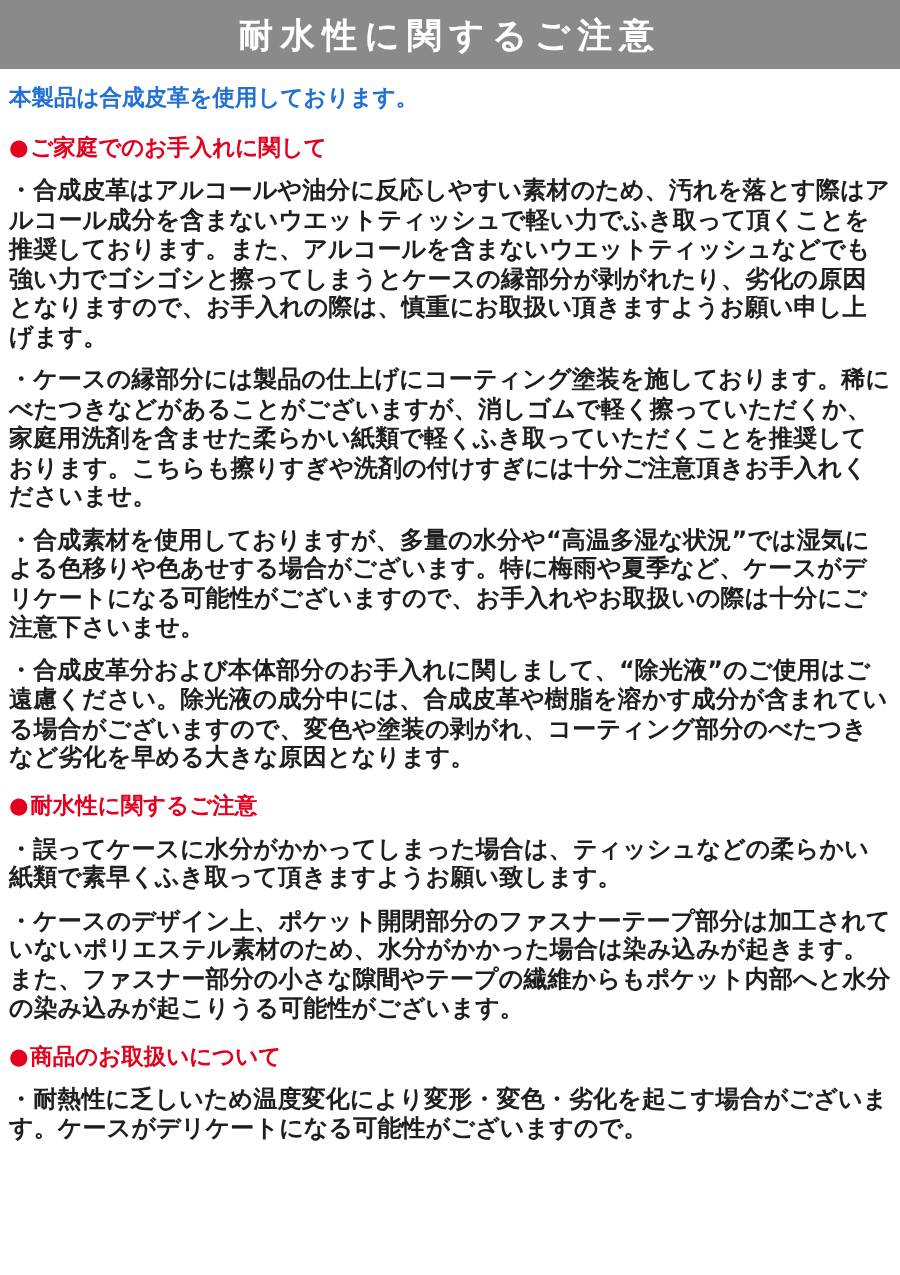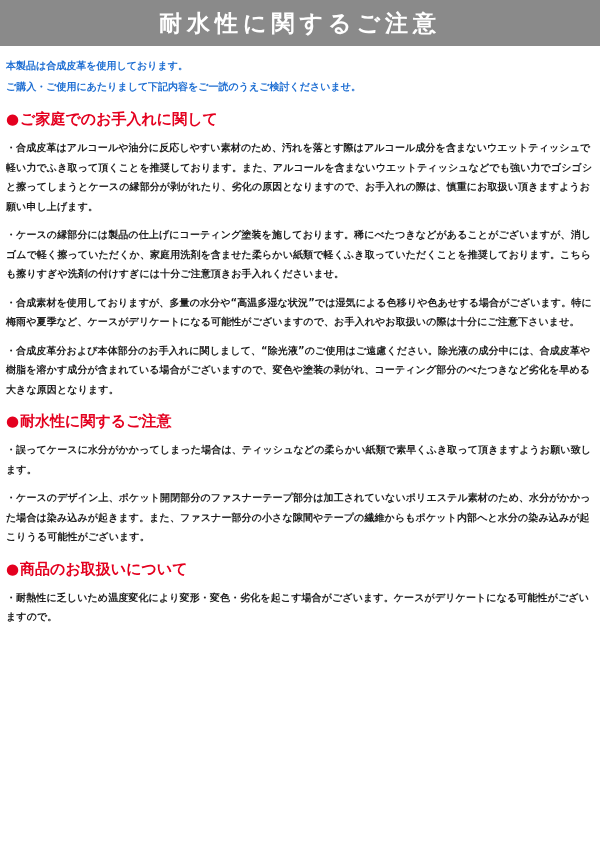--- a/index.html
+++ b/index.html
@@ -30,51 +30,51 @@
     font-size:23px;
     font-weight:bold;
     letter-spacing:5px;
     white-space:nowrap;
   }
   .content{
     padding:9px 6px 0 6px;
   }
   .intro{
     color:var(--intro-text);
-    font-size:10px;
+    font-size:15px;
     line-height:21px;
     margin:0 0 3px 0;
   }
   .section-heading{
     color:var(--heading-text);
     font-size:15px;
     font-weight:bold;
     line-height:19px;
     margin:13px 0 0 0;
   }
   .section-heading .bullet{
     margin-right:1px;
   }
   .body-para{
-    font-size:10px;
+    font-size:16px;
     line-height:19.5px;
     margin:9px 0 0 0;
     letter-spacing:0.1px;
     text-align:left;
   }
 </style>
 </head>
 <body>
 
 <header class="title-bar">
   <h1 class="page-title">耐水性に関するご注意</h1>
 </header>
 
 <div class="content">
-  <p class="intro"><span>本製品は合成皮革を使用しております。</span><br><span>ご購入・ご使用にあたりまして下記内容をご一読のうえご検討くださいませ。</span></p>
+  <p class="intro"><span>本製品は合成皮革を使用しております。</span><br></p>
   <main id="care-sections">
       <h2 class="section-heading"><span class="bullet">●</span><span>ご家庭でのお手入れに関して</span></h2>
       <p class="body-para">・合成皮革はアルコールや油分に反応しやすい素材のため、汚れを落とす際はアルコール成分を含まないウエットティッシュで軽い力でふき取って頂くことを推奨しております。また、アルコールを含まないウエットティッシュなどでも強い力でゴシゴシと擦ってしまうとケースの縁部分が剥がれたり、劣化の原因となりますので、お手入れの際は、慎重にお取扱い頂きますようお願い申し上げます。</p>
       <p class="body-para">・ケースの縁部分には製品の仕上げにコーティング塗装を施しております。稀にべたつきなどがあることがございますが、消しゴムで軽く擦っていただくか、家庭用洗剤を含ませた柔らかい紙類で軽くふき取っていただくことを推奨しております。こちらも擦りすぎや洗剤の付けすぎには十分ご注意頂きお手入れくださいませ。</p>
       <p class="body-para">・合成素材を使用しておりますが、多量の水分や“高温多湿な状況”では湿気による色移りや色あせする場合がございます。特に梅雨や夏季など、ケースがデリケートになる可能性がございますので、お手入れやお取扱いの際は十分にご注意下さいませ。</p>
       <p class="body-para">・合成皮革分および本体部分のお手入れに関しまして、“除光液”のご使用はご遠慮ください。除光液の成分中には、合成皮革や樹脂を溶かす成分が含まれている場合がございますので、変色や塗装の剥がれ、コーティング部分のべたつきなど劣化を早める大きな原因となります。</p>
       <h2 class="section-heading"><span class="bullet">●</span><span>耐水性に関するご注意</span></h2>
       <p class="body-para">・誤ってケースに水分がかかってしまった場合は、ティッシュなどの柔らかい紙類で素早くふき取って頂きますようお願い致します。</p>
       <p class="body-para">・ケースのデザイン上、ポケット開閉部分のファスナーテープ部分は加工されていないポリエステル素材のため、水分がかかった場合は染み込みが起きます。また、ファスナー部分の小さな隙間やテープの繊維からもポケット内部へと水分の染み込みが起こりうる可能性がございます。</p>
       <h2 class="section-heading"><span class="bullet">●</span><span>商品のお取扱いについて</span></h2>

